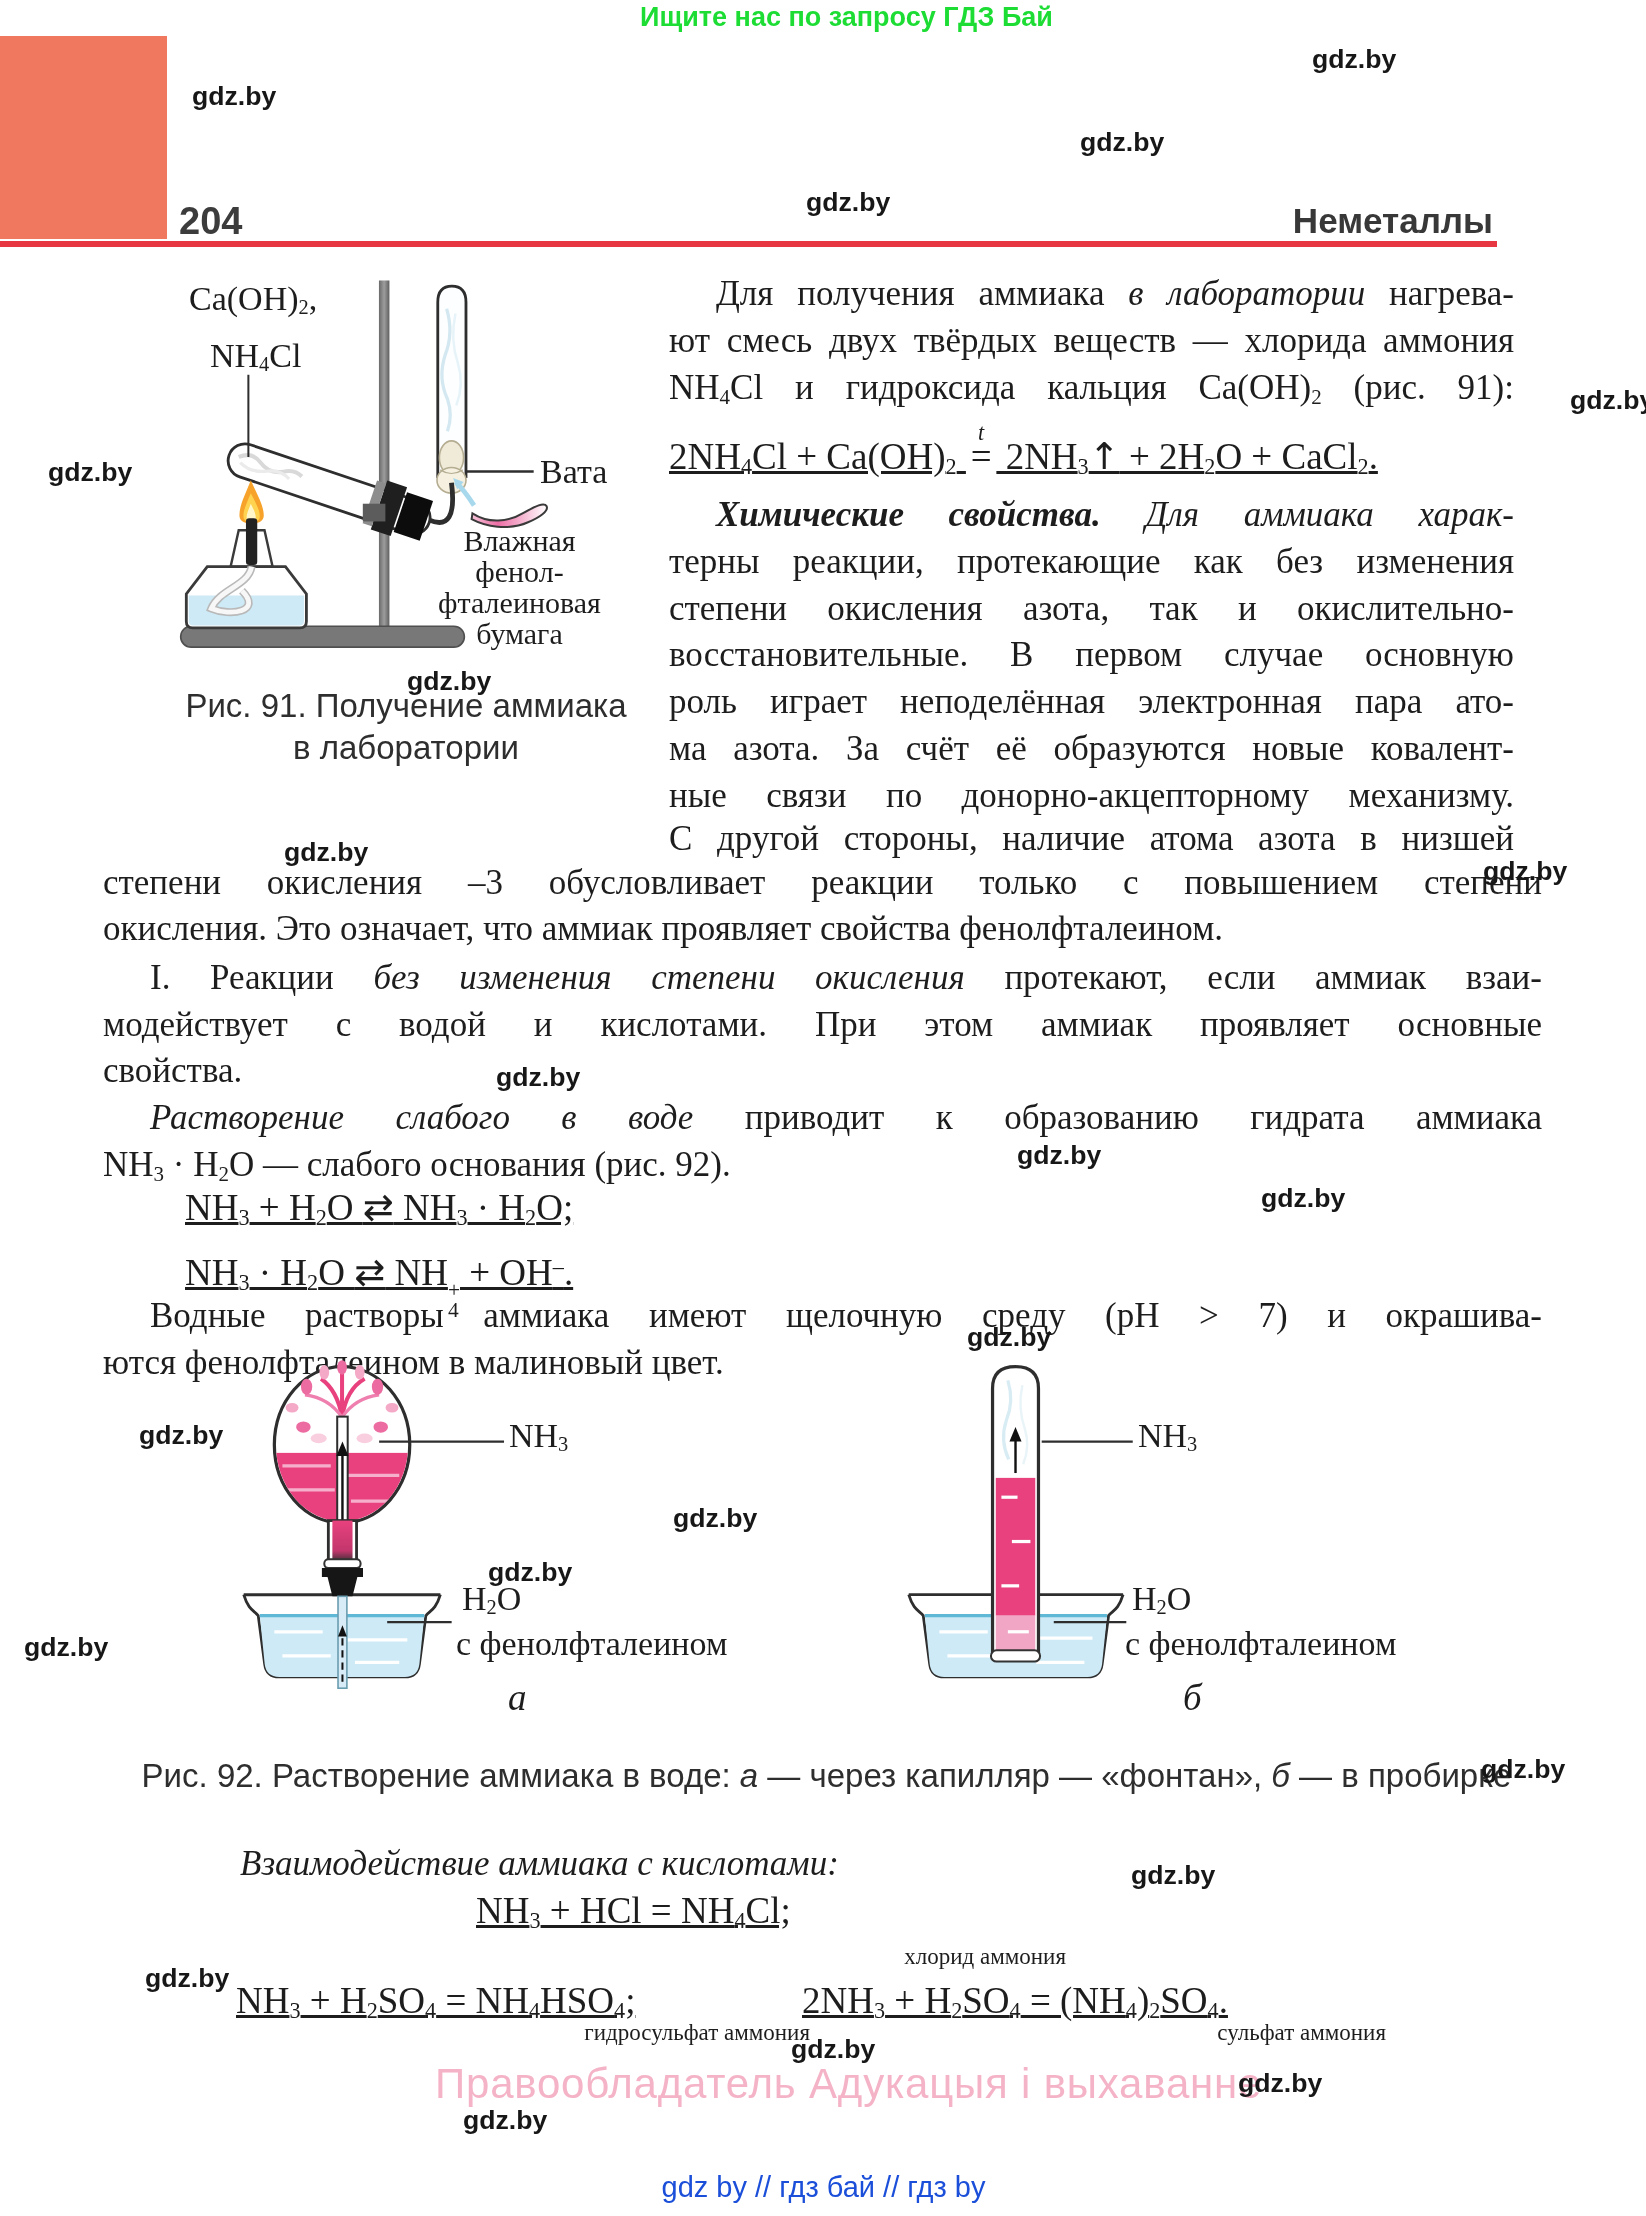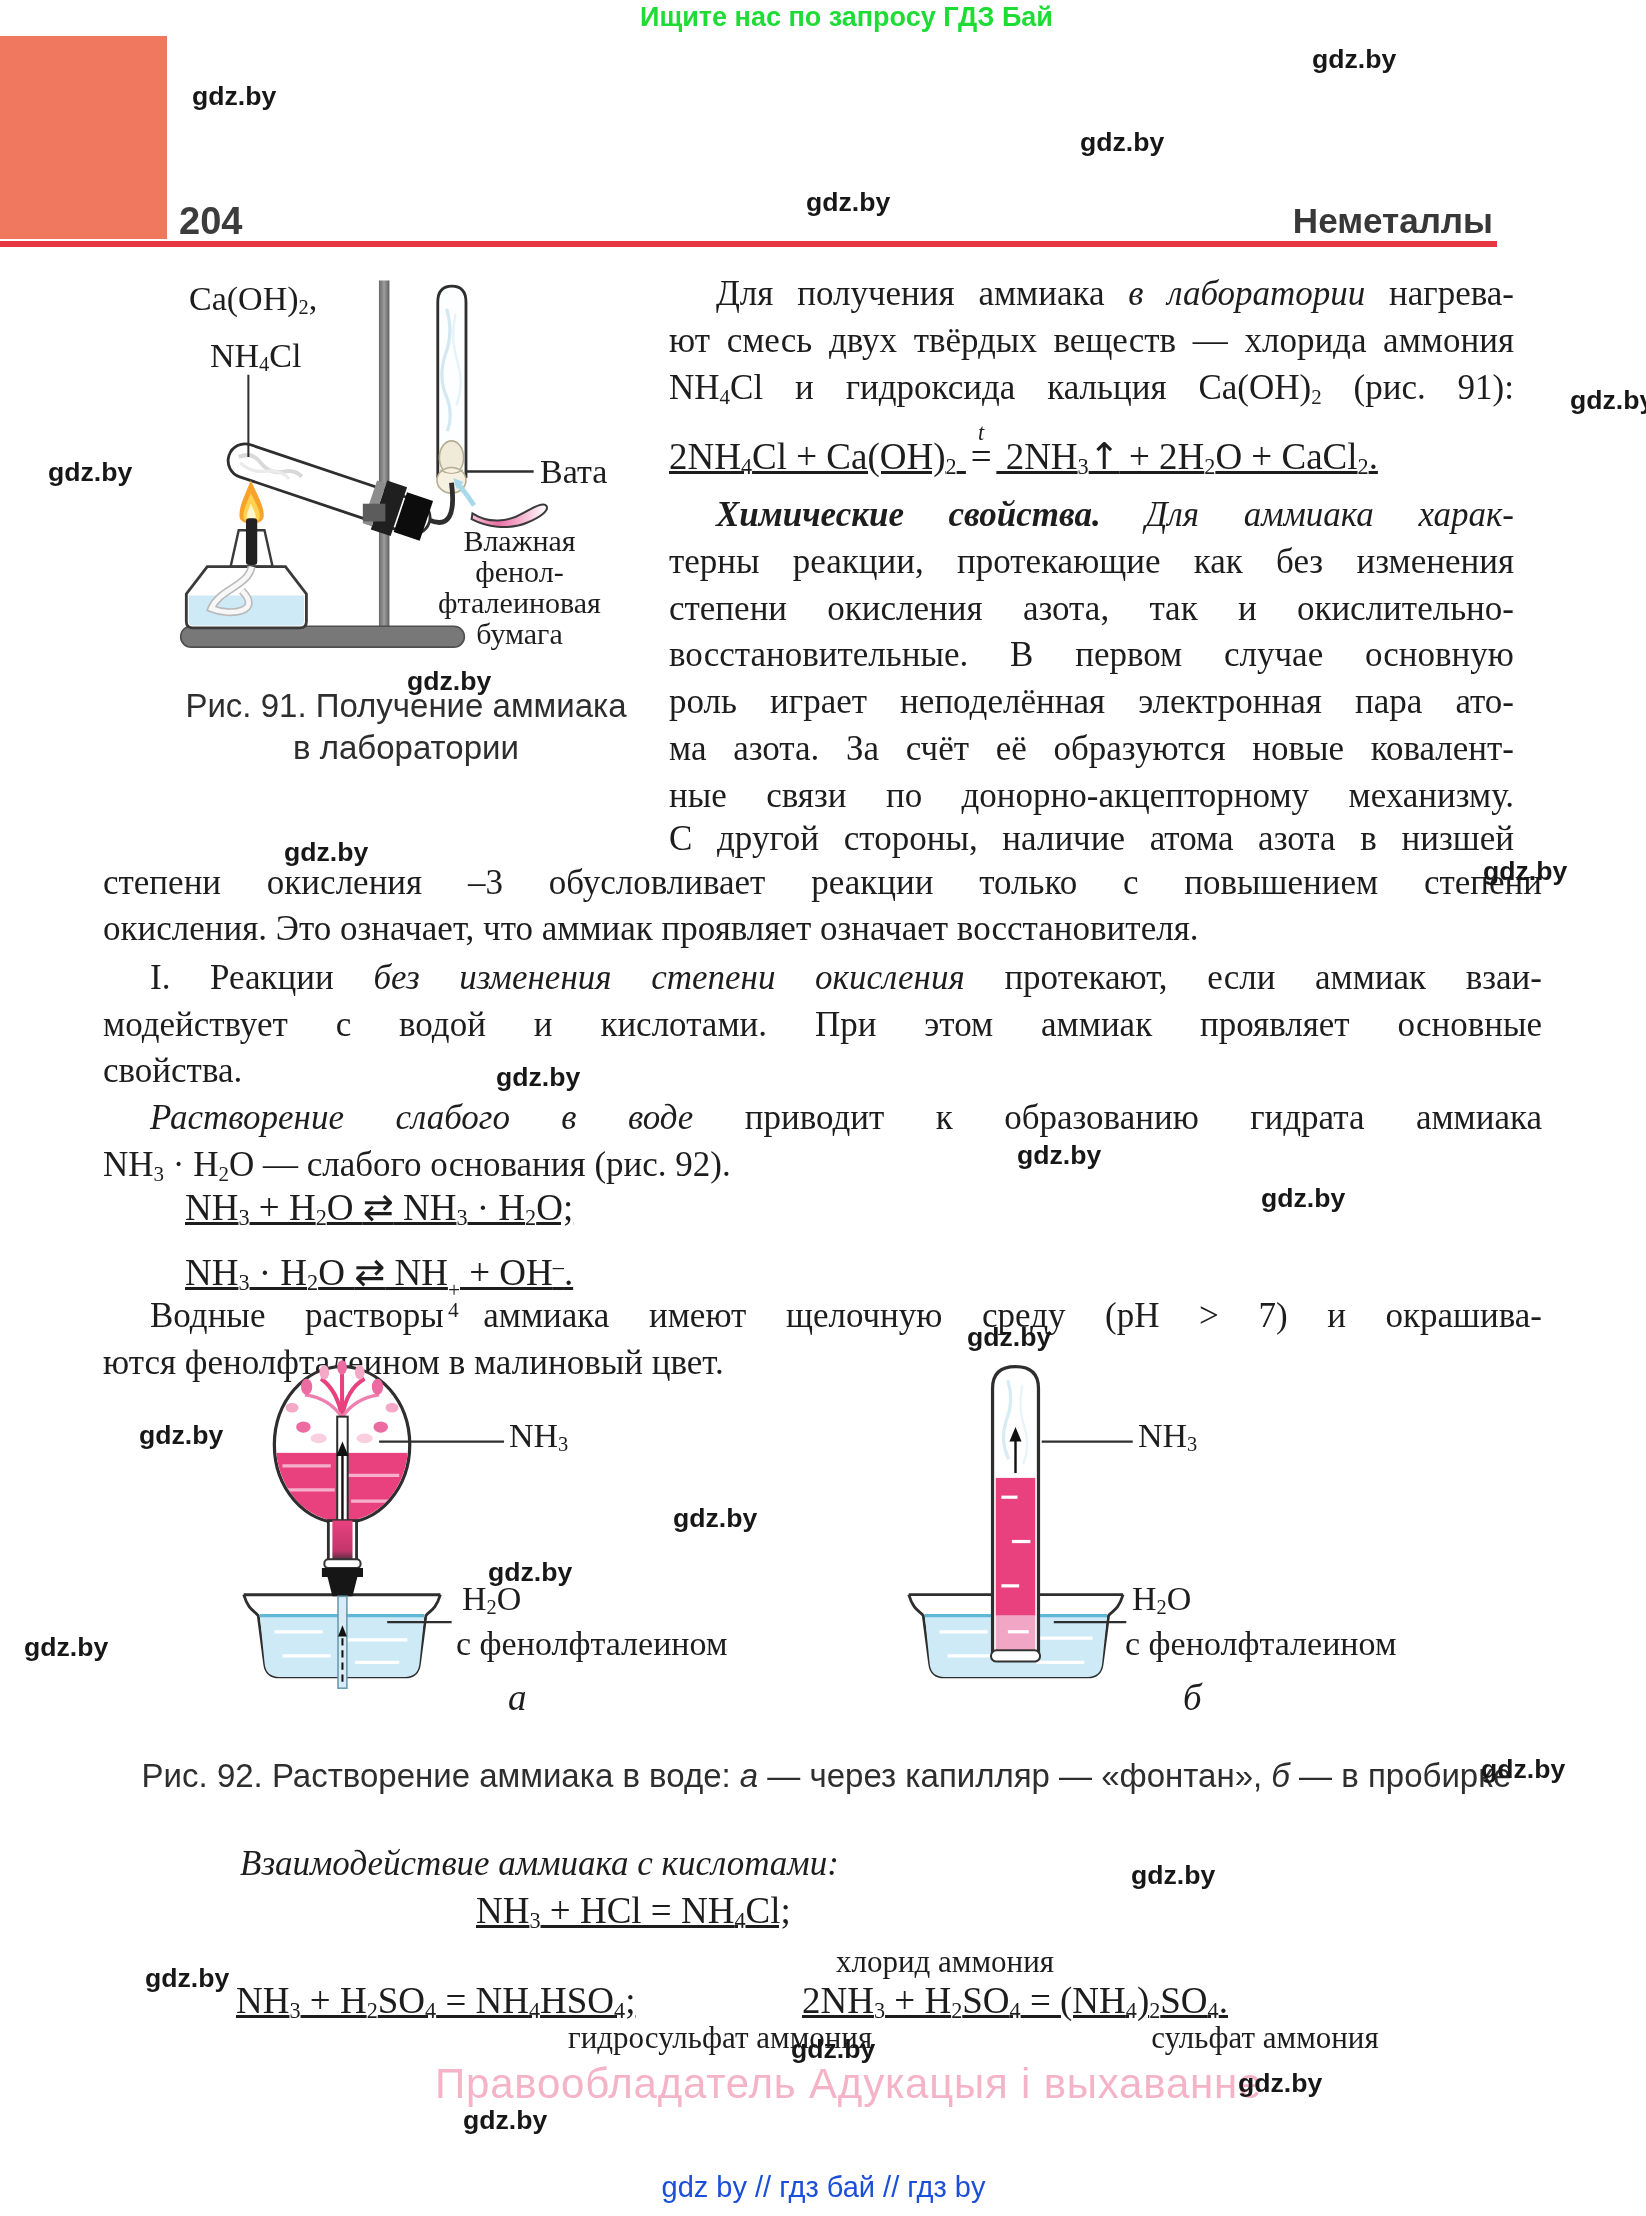--- a/index.html
+++ b/index.html
@@ -22,21 +22,21 @@
   .ind{display:inline-block;width:47px;}
   sub{font-size:60%;vertical-align:-0.22em;}
   sup{font-size:60%;vertical-align:0.5em;}
   .ss{display:inline-flex;flex-direction:column;vertical-align:-0.55em;font-size:58%;line-height:0.95;}
   .dj{font-family:"DejaVu Sans",sans-serif;}
   
   .eq{position:absolute;font-size:37px;text-align:left;white-space:nowrap;text-decoration:underline;}
   .eqt{position:relative;display:inline-block;padding:0 4.8px;}
   .eqt .t{position:absolute;top:-0.66em;left:50%;transform:translateX(-50%);
           font-size:60%;font-style:italic;}
-  .note{position:absolute;font-size:31px;text-align:center;white-space:nowrap;}
+  .note{position:absolute;font-size:23px;text-align:right;white-space:nowrap;}
   
   .flabel{position:absolute;font-size:34px;white-space:nowrap;}
   .flabel-c{position:absolute;font-size:30px;line-height:31px;text-align:center;}
   .caption{position:absolute;font-family:"Liberation Sans",sans-serif;font-size:33px;
            line-height:42px;color:#2e2e2e;text-align:center;}
   .letter{position:absolute;font-size:37px;font-style:italic;}
   
   .wm{position:absolute;font-family:"Liberation Sans",sans-serif;font-size:26.6px;
       font-weight:bold;color:#171717;white-space:nowrap;}
   .copyright{position:absolute;left:435px;top:2060px;font-family:Liberation Sans, sans-serif;
@@ -135,21 +135,21 @@
   <div class="line rc j" style="top:493px;font-style:italic;"><span class="ind"></span><b>Химические свойства.</b> Для аммиака харак-</div>
   <div class="line rc j" style="top:540px;">терны реакции, протекающие как без изменения</div>
   <div class="line rc j" style="top:587px;">степени окисления азота, так и окислительно-</div>
   <div class="line rc j" style="top:633px;">восстановительные. В первом случае основную</div>
   <div class="line rc j" style="top:680px;">роль играет неподелённая электронная пара ато-</div>
   <div class="line rc j" style="top:727px;">ма азота. За счёт её образуются новые ковалент-</div>
   <div class="line rc j" style="top:774px;">ные связи по донорно-акцепторному механизму.</div>
   <div class="line rc j" style="top:817px;">С другой стороны, наличие атома азота в низшей</div>
 
   <div class="line fw j" style="top:861px;">степени окисления –3 обусловливает реакции только с повышением степени</div>
-  <div class="line fw" style="top:907px;">окисления. Это означает, что аммиак проявляет означает восстановителя.</div>
+  <div class="line fw" style="top:907px;">окисления. Это означает, что аммиак проявляет свойства фенолфталеином.</div>
   <div class="line fw j" style="top:956px;"><span class="ind"></span>I. Реакции <i>без изменения степени окисления</i> протекают, если аммиак взаи-</div>
   <div class="line fw j" style="top:1003px;">модействует с водой и кислотами. При этом аммиак проявляет основные</div>
   <div class="line fw" style="top:1049px;">свойства.</div>
   <div class="line fw j" style="top:1096px;"><span class="ind"></span><i>Растворение слабого в воде</i> приводит к образованию гидрата аммиака</div>
   <div class="line fw" style="top:1143px;">NH<sub>3</sub> · H<sub>2</sub>O — слабого основания (рис. 92).</div>
 
   <div class="eq" style="left:185px;top:1186px;width:1370px;">NH<sub>3</sub> + H<sub>2</sub>O <span class="dj">⇄</span> NH<sub>3</sub> · H<sub>2</sub>O;</div>
   <div class="eq" style="left:185px;top:1251px;width:1370px;">NH<sub>3</sub> · H<sub>2</sub>O <span class="dj">⇄</span> NH<span class="ss">
         <span>+</span>
         <span>4</span>

